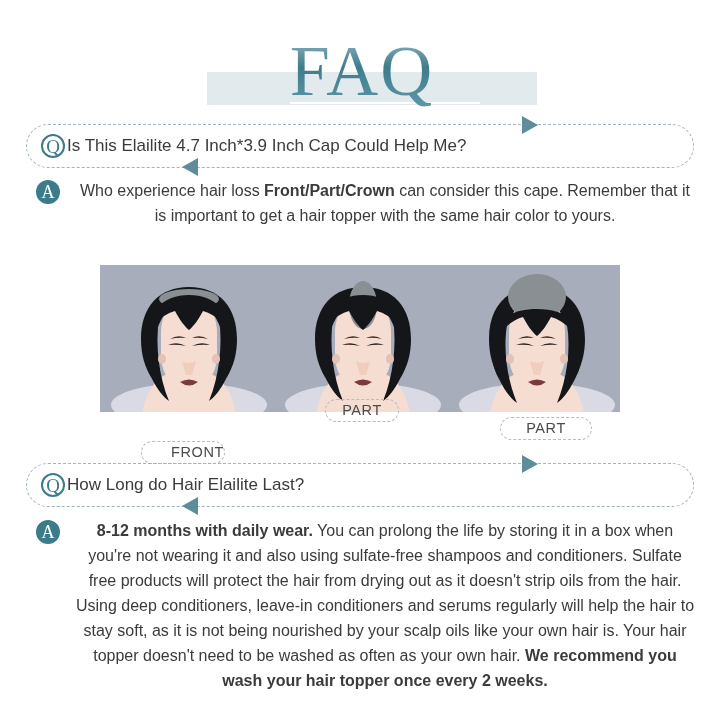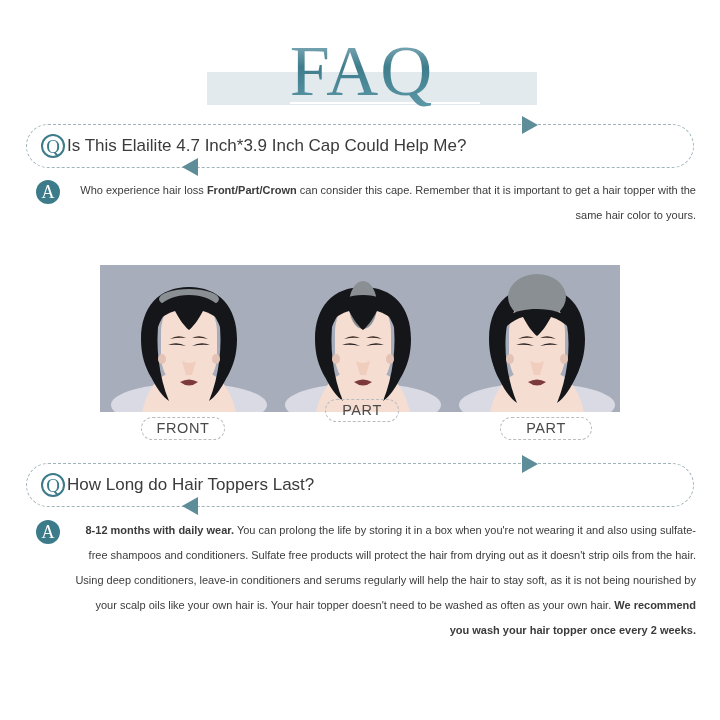--- a/index.html
+++ b/index.html
@@ -120,24 +120,24 @@
     background: #3c7b8a;
     border-radius: 50%;
     color: #ffffff;
     font-family: "Liberation Serif", serif;
     font-size: 18px;
     line-height: 24px;
     text-align: center;
   }
   .a-text {
     margin-left: 38px;
-    font-size: 11px;
+    font-size: 16px;
     line-height: 25px;
     color: #3b3b3b;
-    text-align: right;
+    text-align: center;
   }
   .a-text b { font-weight: 700; }
 
   
   #panel {
     position: absolute;
     left: 100px; top: 265px;
     width: 520px; height: 147px;
     background: #a7adbb;
     overflow: hidden;
@@ -248,30 +248,30 @@
         <path d="M66 80 q9 -4 18 1 q-9 -2 -18 -1 z" fill="#2a2222"></path>
         <path d="M108 80 q-9 -4 -18 1 q9 -2 18 -1 z" fill="#2a2222"></path>
         <path d="M80 96 l4 14 h6 l4 -14 q-7 4 -14 0 z" fill="#f0cdbd"></path>
         <path d="M78 117 q9 -5 18 0 q-9 7 -18 0 z" fill="#7d3a3c"></path>
         <ellipse cx="60" cy="94" rx="4" ry="5" fill="#e3c3b5"></ellipse>
         <ellipse cx="114" cy="94" rx="4" ry="5" fill="#e3c3b5"></ellipse>
       </svg>
     </div>
   </div>
 
-  <div class="pill" style="left:141px; top:417px; width:84px;">FRONT</div>
+  <div class="pill" style="left:141px; top:441px; width:84px;text-align:right;">FRONT</div>
   <div class="pill" style="left:325px; top:399px; width:74px;">PART</div>
   <div class="pill" style="left:500px; top:417px; width:92px;">PART</div>
 
   <div class="qrow" style="top:463px;">
     <div class="arrow-r"></div>
     <div class="arrow-l"></div>
     <div class="qrow-inner">
       <span class="q-badge">Q</span>
-      <span class="q-text">How Long do Hair Toppers Last?</span>
+      <span class="q-text">How Long do Hair Elailite Last?</span>
     </div>
   </div>
 
   <div class="arow" style="top:518px;">
     <span class="a-badge">A</span>
     <div class="a-text"><b>8-12 months with daily wear.</b> You can prolong the life by storing it in a box when you're not wearing it and also using sulfate-free shampoos and conditioners. Sulfate free products will protect the hair from drying out as it doesn't strip oils from the hair. Using deep conditioners, leave-in conditioners and serums regularly will help the hair to stay soft, as it is not being nourished by your scalp oils like your own hair is. Your hair topper doesn't need to be washed as often as your own hair. <b>We recommend you wash your hair topper once every 2 weeks.</b></div>
   </div>
 
 </div>
 

